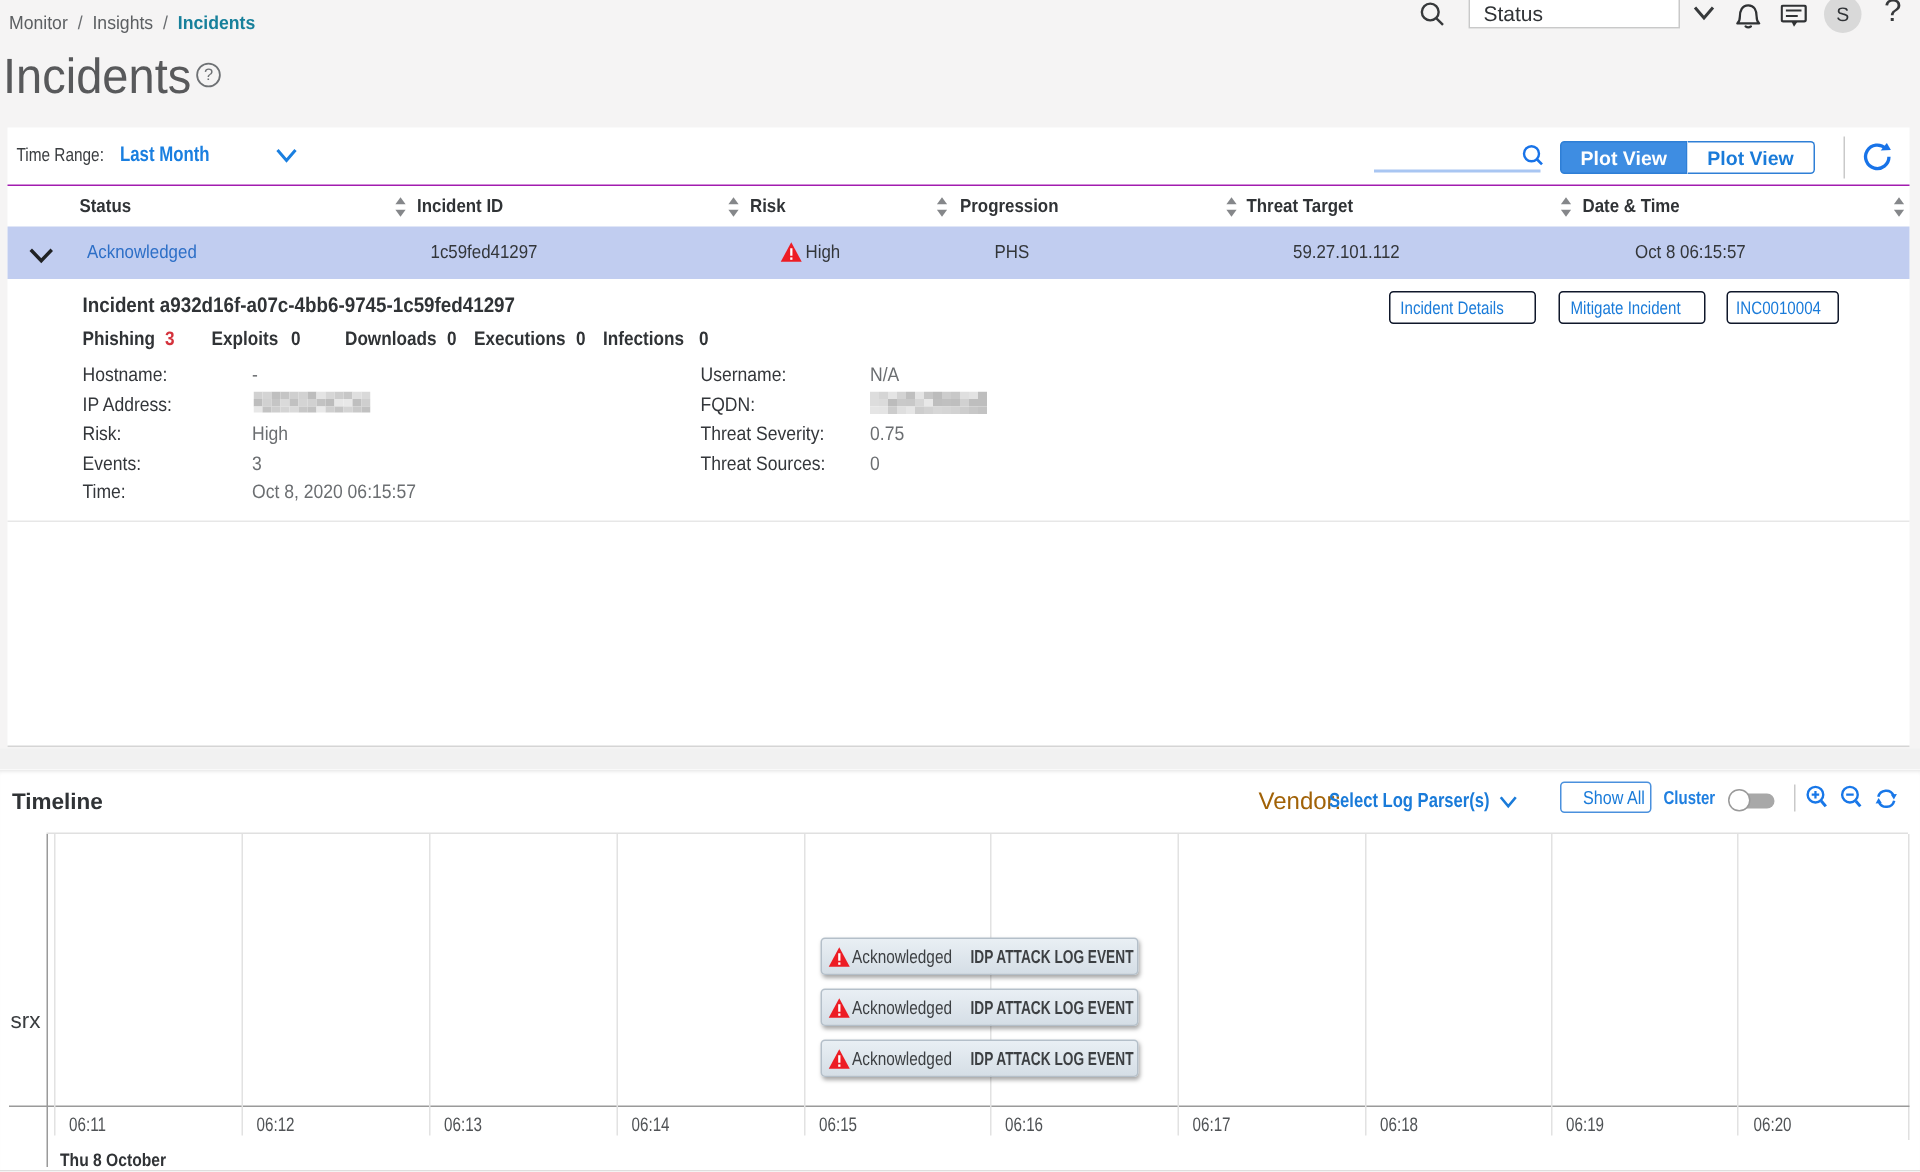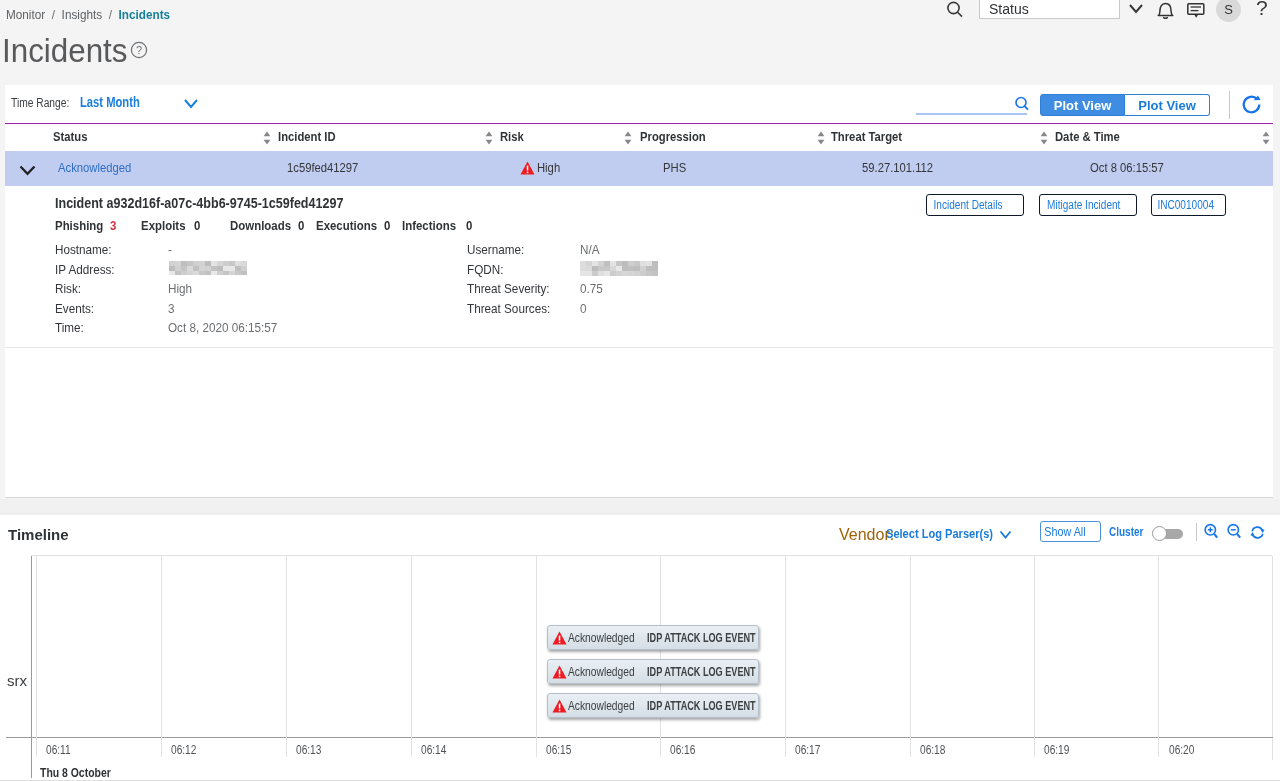--- a/index.html
+++ b/index.html
@@ -262,21 +262,21 @@
 <div id="gap"></div>
 
 <div id="timeline">
   <div class="tl-title">Timeline</div>
 
   <div class="abs" style="left:839px;top:13px;font-size:16px;color:#a16207;">Vendor:</div>
   <div class="abs" style="left:886px;top:13px;font-size:13.5px;font-weight:700;color:#1a7bd9;transform:scaleX(0.82);transform-origin:left;white-space:nowrap;">Select Log Parser(s)</div>
   <svg class="abs" style="left:999px;top:17px" width="13" height="10" viewBox="0 0 13 10">
       <polyline points="1.5,1.5 6.5,7.5 11.5,1.5" fill="none" stroke="#1a7bd9" stroke-width="1.8"></polyline>
     </svg>
-  <div class="abs" style="left:1040px;top:8px;width:61px;height:21px;border:1px solid #4a90dd;border-radius:3px;color:#1a7bd9;font-size:12.5px;text-align:left;line-height:20px;"><span style="display:inline-block;transform:scaleX(0.86);">Show All</span></div>
+  <div class="abs" style="left:1040px;top:8px;width:61px;height:21px;border:1px solid #4a90dd;border-radius:3px;color:#1a7bd9;font-size:12.5px;text-align:right;line-height:20px;"><span style="display:inline-block;transform:scaleX(0.86);">Show All</span></div>
   <div class="abs" style="left:1109px;top:12px;font-size:12.5px;font-weight:600;color:#1f7fe0;transform:scaleX(0.8);transform-origin:left;white-space:nowrap;">Cluster</div>
   <div class="abs" style="left:1157px;top:16px;width:26px;height:10px;border-radius:5px;background:#a8a8a8;"></div>
   <div class="abs" style="left:1152px;top:13px;width:15px;height:15px;border-radius:50%;background:#fff;border:1px solid #9a9a9a;box-sizing:border-box;"></div>
   <div class="abs" style="left:1196px;top:10px;width:1px;height:18px;background:#c9c9c9;"></div>
   <svg class="abs" style="left:1204px;top:10px" width="16" height="17" viewBox="0 0 16 17">
       <circle cx="6.3" cy="6.8" r="5.2" fill="none" stroke="#1877e8" stroke-width="1.6"></circle>
       <line x1="10.2" y1="11" x2="13.2" y2="14.6" stroke="#1877e8" stroke-width="2"></line>
       <line x1="3.8" y1="6.8" x2="8.8" y2="6.8" stroke="#1877e8" stroke-width="1.5"></line>
       <line x1="6.3" y1="4.3" x2="6.3" y2="9.3" stroke="#1877e8" stroke-width="1.5"></line>
     </svg>

